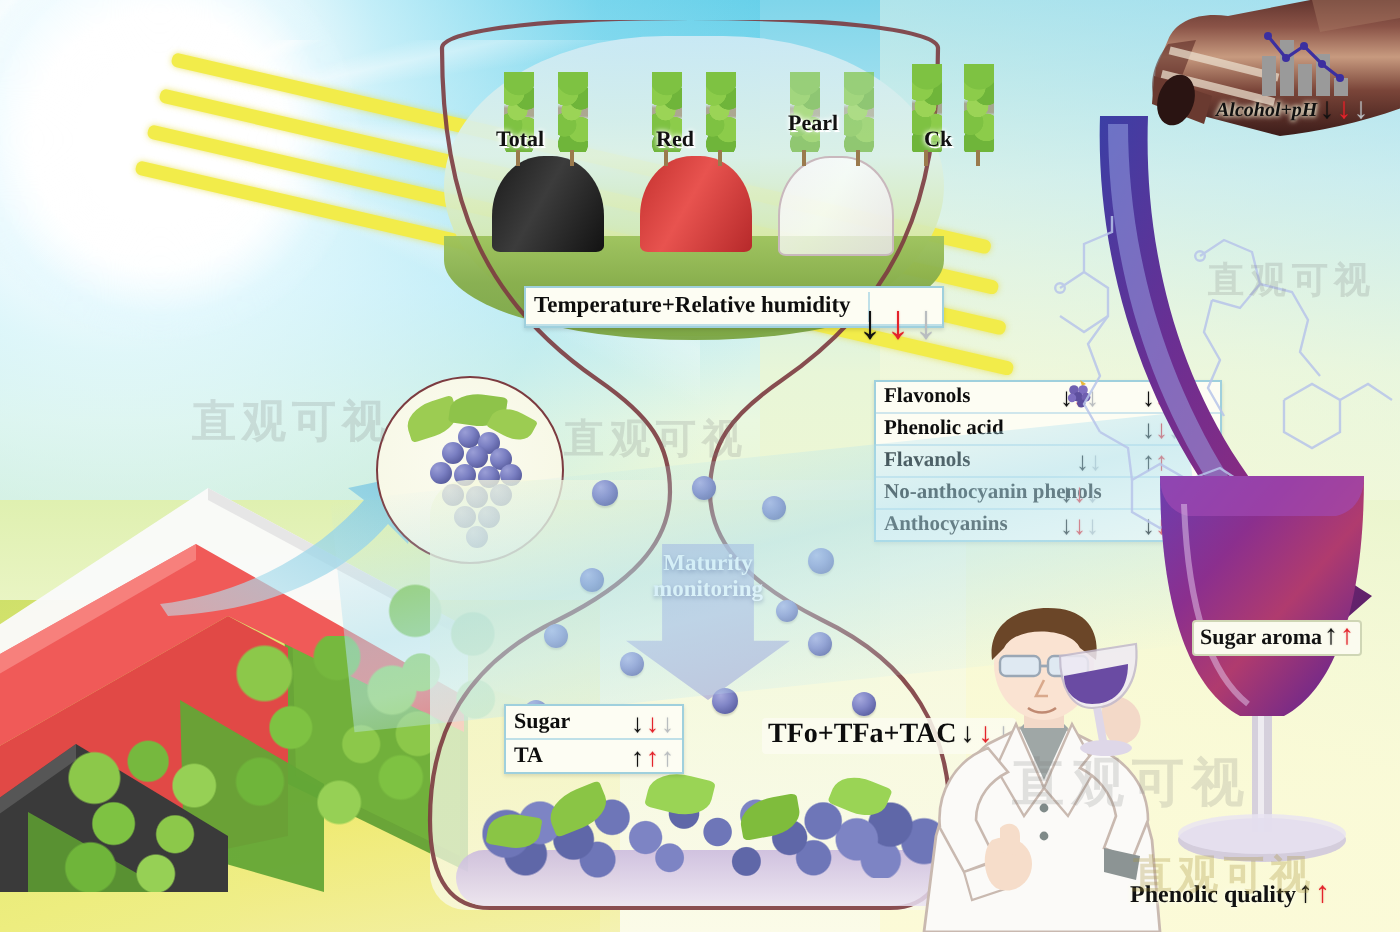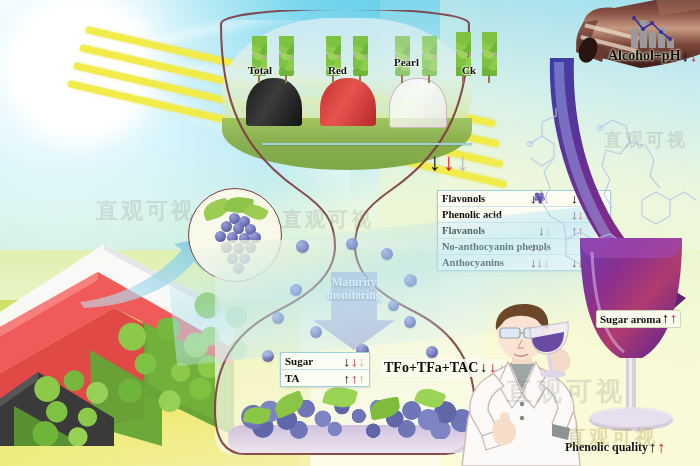--- a/index.html
+++ b/index.html
@@ -159,40 +159,40 @@
     display:flex;align-items:center;height:15px;border-bottom:1px solid #cfe6ec;padding:0 4px;
   }
   #phenols-box .prow:last-child{border-bottom:none;}
   #phenols-box .pname{font-size:10.5px;font-weight:bold;color:#0d0d0d;white-space:nowrap;}
   #phenols-box .c1{position:absolute;left:92px;width:38px;display:flex;gap:0px;}
   #phenols-box .c2{position:absolute;left:133px;width:38px;display:flex;gap:0px;}
   #phenols-box .prow{position:relative;}
   #phenols-box .ar{font-size:13px;}
 
   
-  #sugar-box{left:252px;top:352px;width:88px;margin-left:28px;}
+  #sugar-box{left:252px;top:352px;width:88px;}
   #sugar-box .row{height:16px;}
   #sugar-box .lbl{font-size:11px;}
   #sugar-box .ar{font-size:13px;}
 
   
   #tfo-box{
     position:absolute;left:381px;top:359px;
     background:rgba(252,252,240,.86);padding:1px 3px;border-radius:2px;
     display:flex;align-items:center;gap:2px;
   }
   #tfo-box .lbl{font-size:14px;font-weight:bold;color:#0d0d0d;}
   #tfo-box .ar{font-size:14px;}
 
   
   #alcohol-box{
     position:absolute;left:608px;top:48px;display:flex;align-items:center;gap:1px;
   }
-  #alcohol-box .lbl{font-size:14px;font-weight:bold;color:#111;
-    text-shadow:0 0 2px #fbfbe0,0 0 3px #fbfbe0;}
+  #alcohol-box .lbl{font-size:10px;font-weight:bold;color:#111;
+    text-shadow:0 0 2px #fbfbe0,0 0 3px #fbfbe0;font-style:italic;}
   #alcohol-box .ar{font-size:15px;}
 
   
   #mini-chart{position:absolute;left:629px;top:14px;width:48px;height:34px;}
   .mc-bar{position:absolute;bottom:0;width:7px;background:#9a9a9a;}
 
   
   #aroma-box{
     position:absolute;left:596px;top:310px;
     background:#fbfbef;border:1px solid #cfd6b5;border-radius:2px;
@@ -404,20 +404,23 @@
 
   <div class="tunnel" style="left:452px;top:78px;">
     <div class="vine" style="left:4px;height:44px;"></div>
     <div class="vine" style="left:30px;height:44px;"></div>
     <div class="stem" style="left:10px;"></div>
       <div class="stem" style="left:36px;"></div>
   </div>
   <div class="tun-label" style="left:462px;top:64px;">Ck</div>
 
   <div class="box" id="climate-box">
+    <div class="row">
+      <span class="lbl">Temperature+Relative humidity</span>
+    </div>
     <div class="divider"></div>
     <div class="climate-arrows">
       <span class="ar k">↓</span>
       <span class="ar r">↓</span>
       <span class="ar g">↓</span>
     </div>
   </div>
 
   <div class="box" id="phenols-box">
 

